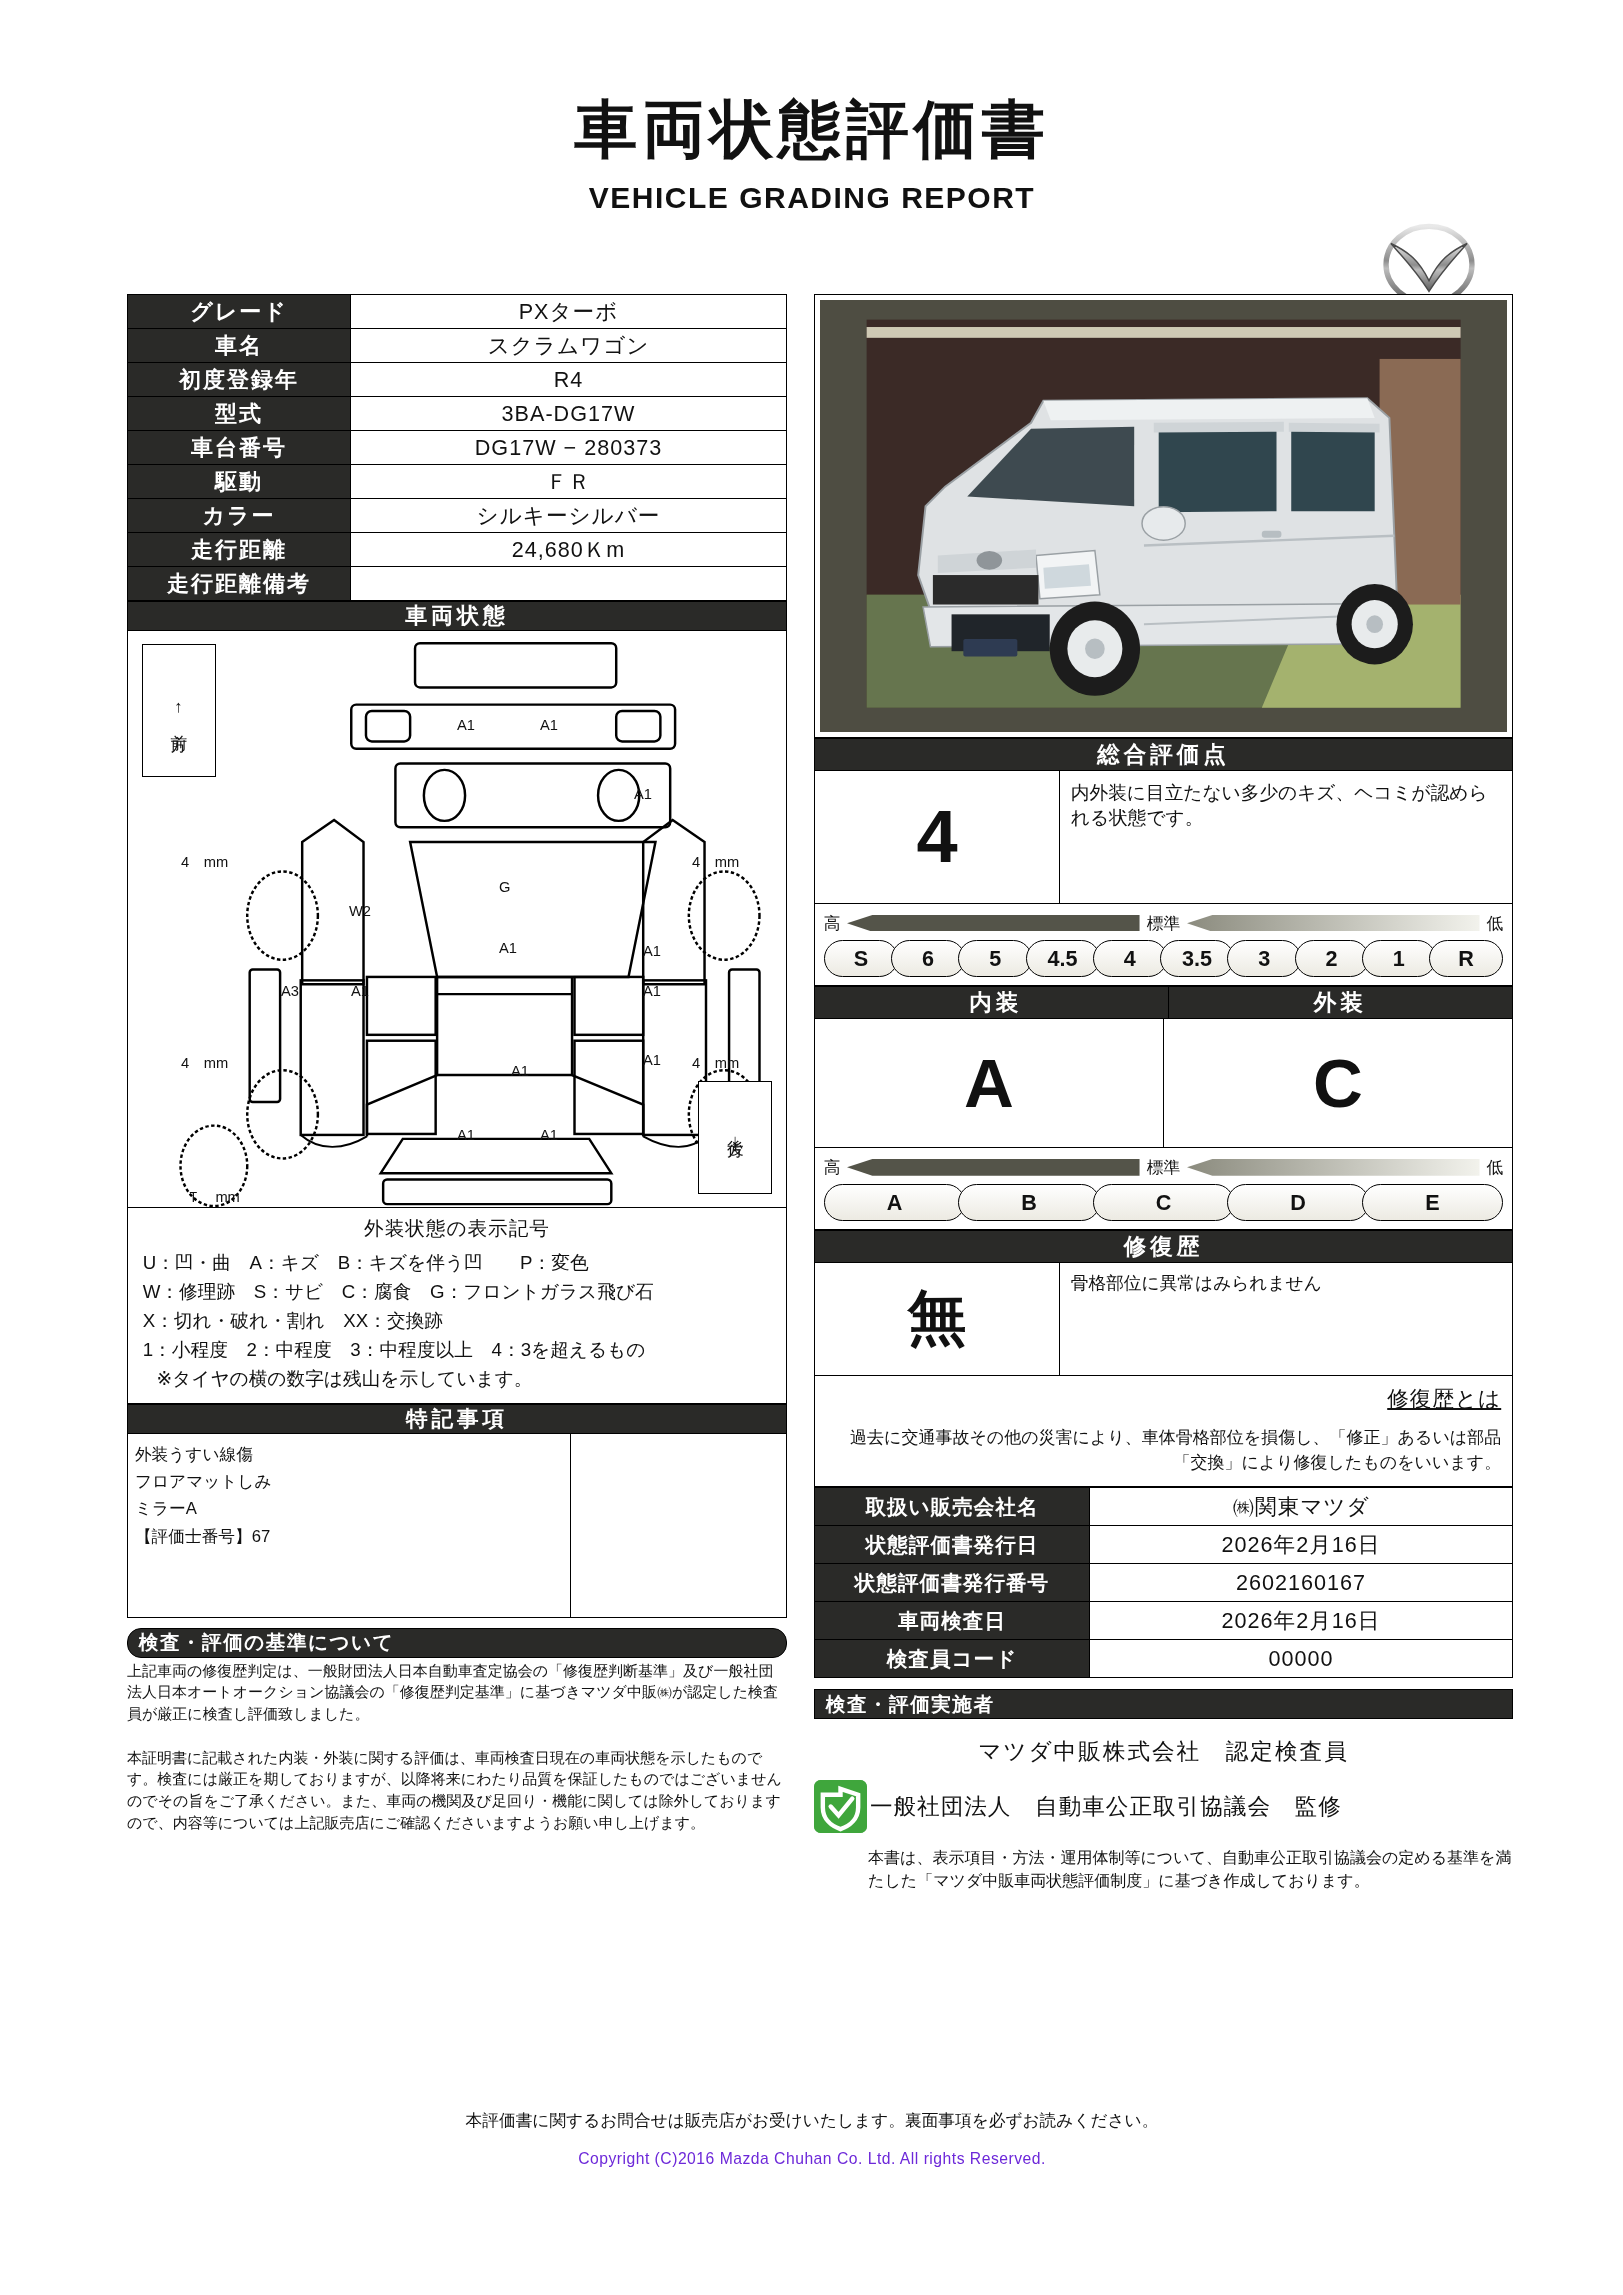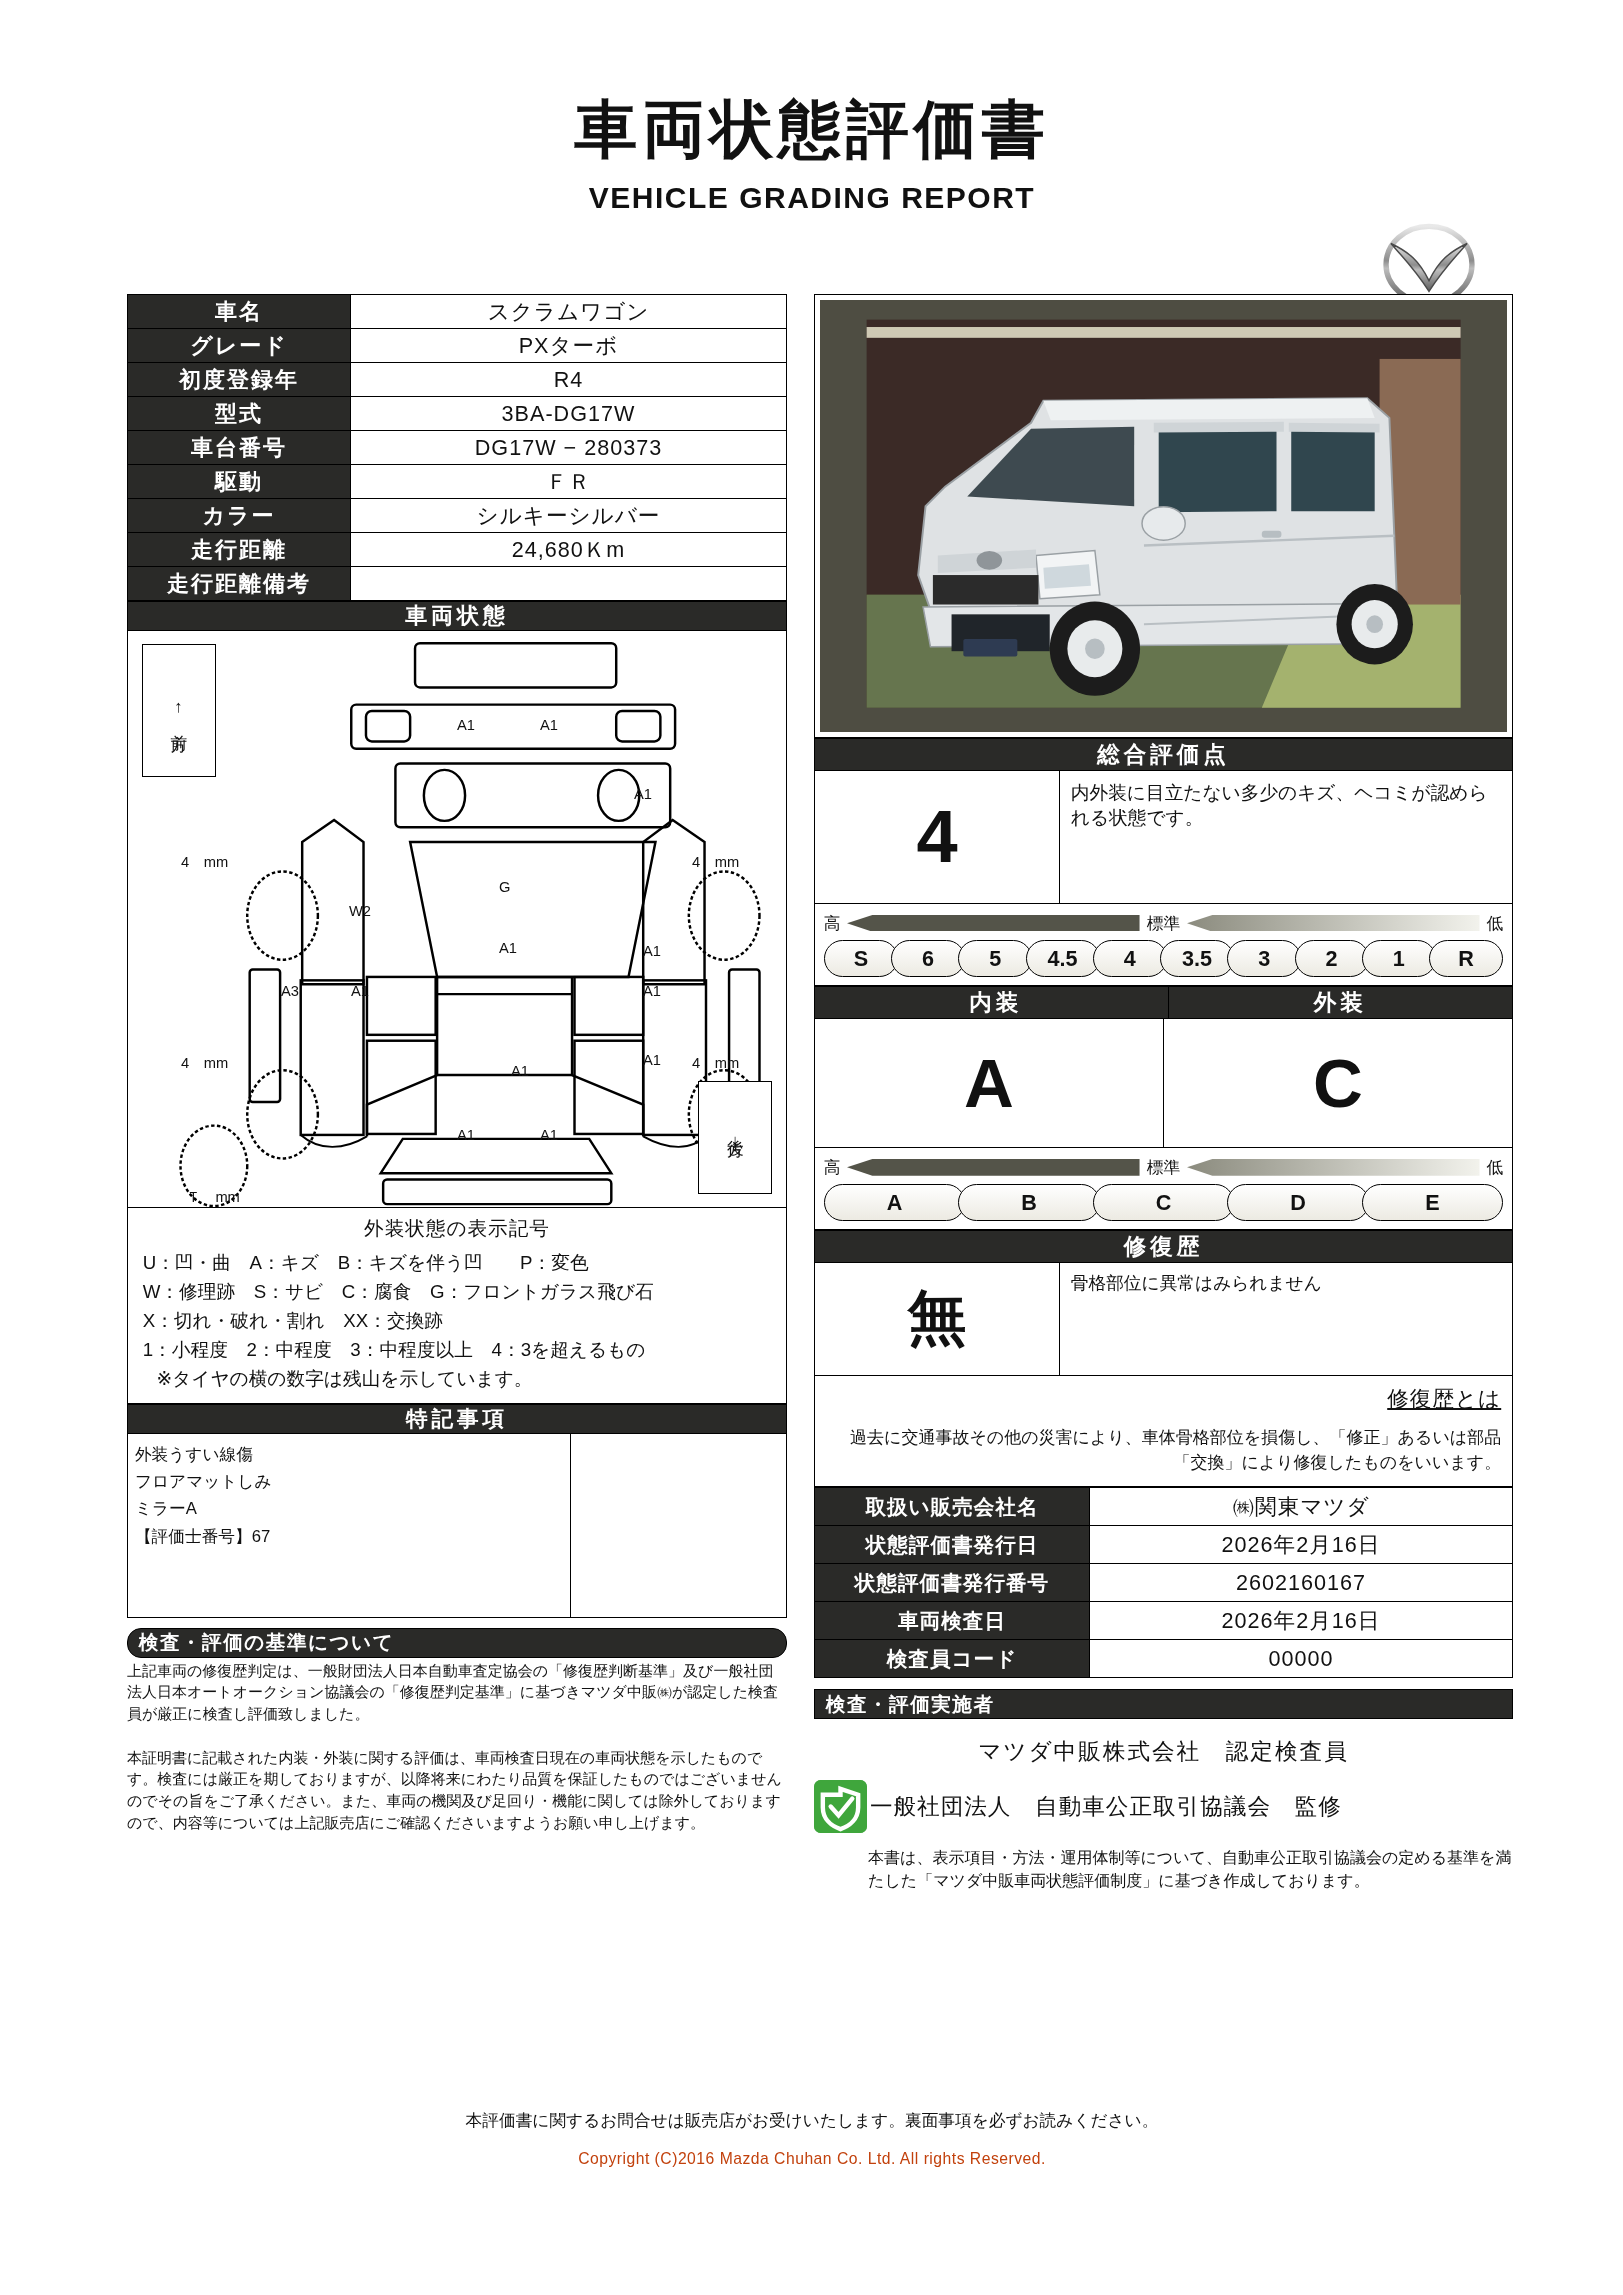--- a/index.html
+++ b/index.html
@@ -126,21 +126,21 @@
   .insp-head { height:30px; line-height:28.5px; font-size:19.6px; text-align:left; padding-left:10.8px; letter-spacing:1.5px; }
   .insp-body { padding:16.7px 0 0 0; }
   .insp-line1 { text-align:center; font-size:22.6px; letter-spacing:2px; }
   .insp-line2 { display:flex; align-items:center; margin-top:13.7px; }
   .jafca-logo { width:53px; height:53px; border-radius:6.9px; background:#3fa63c; position:relative; flex:0 0 53px; }
   .insp-line2 .t { font-size:22.6px; letter-spacing:1px; margin-left:2.9px; }
   .insp-p { font-size:16px; line-height:1.45; margin-top:12.8px; padding-left:54px; }
 
   
   .foot1 { position:absolute; left:0; top:2109px; width:1624px; text-align:center; font-size:16.7px; }
-  .foot2 { position:absolute; left:0; top:2150px; width:1624px; text-align:center; font-size:15.7px; color:#c2410c; letter-spacing:0.5px; }
+  .foot2 { position:absolute; left:0; top:2150px; width:1624px; text-align:center; font-size:15.7px; color:#6d28d9; letter-spacing:0.5px; }
 </style>
 </head>
 <body>
 
 <div class="page">
 
   <div class="header">
     <div class="title-jp">車両状態評価書</div>
     <div class="title-en">VEHICLE GRADING REPORT</div>
 
@@ -160,26 +160,26 @@
       </svg>
       <div class="mazda-word">mazda</div>
     </div>
   </div>
 
   <div class="colL">
 
     <table class="spec">
       <tbody>
           <tr>
+        <td class="k">グレード</td>
+        <td class="v">PXターボ</td>
+      </tr>
+      <tr>
         <td class="k">車名</td>
         <td class="v">スクラムワゴン</td>
-      </tr>
-      <tr>
-        <td class="k">グレード</td>
-        <td class="v">PXターボ</td>
       </tr>
       <tr>
         <td class="k">初度登録年</td>
         <td class="v">R4</td>
       </tr>
       <tr>
         <td class="k">型式</td>
         <td class="v">3BA-DG17W</td>
       </tr>
       <tr>

